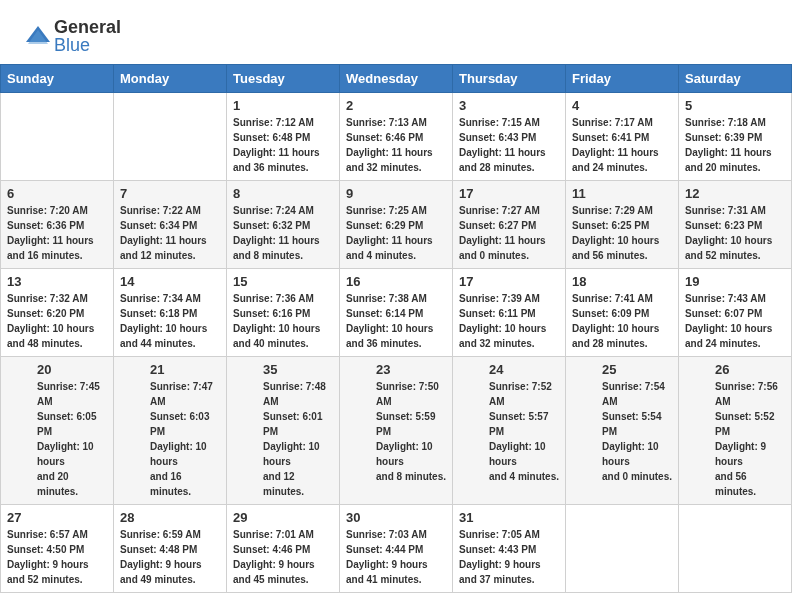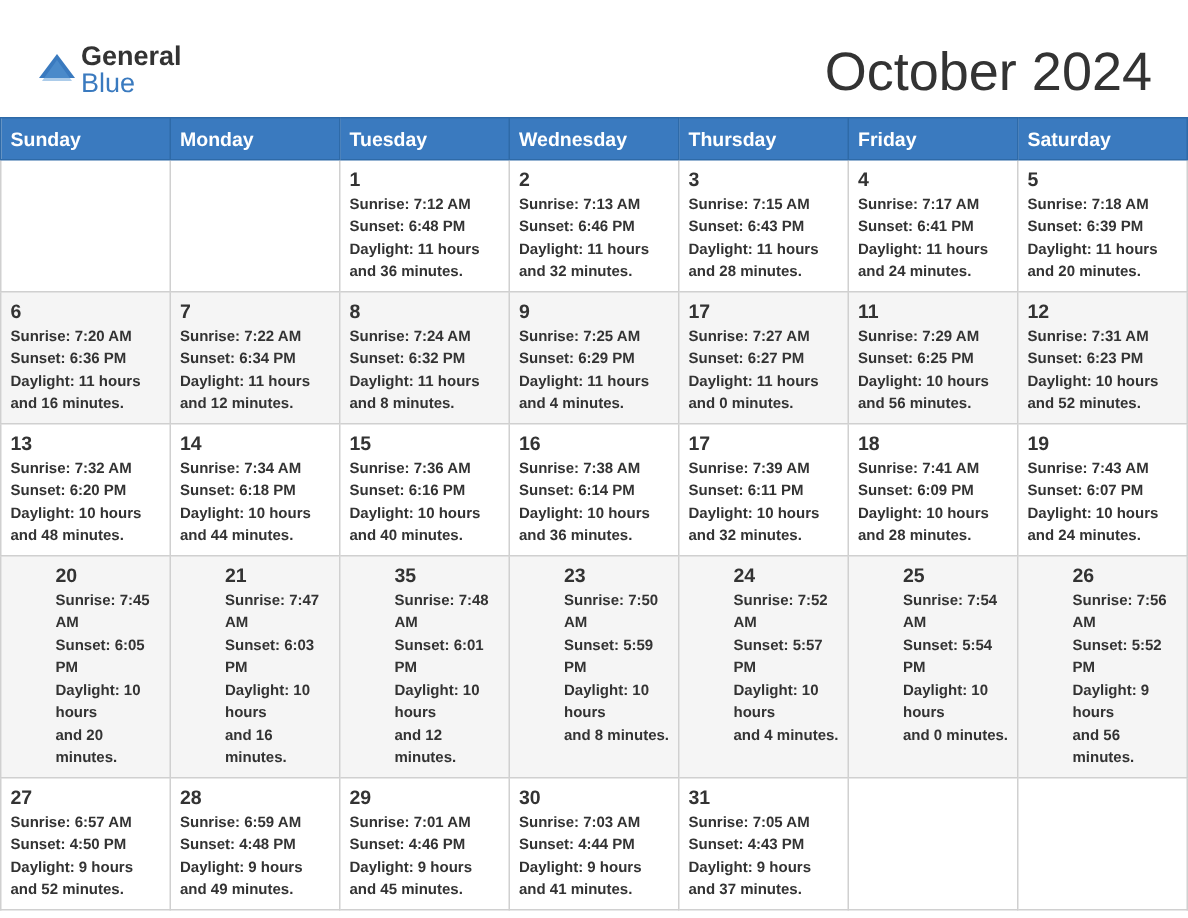--- a/index.html
+++ b/index.html
@@ -7,21 +7,20 @@
       font-family: Arial, sans-serif;
       background: #fff;
       width: 792px;
       min-height: 612px;
     }
     .header {
       display: flex;
       justify-content: space-between;
       align-items: flex-start;
       padding: 18px 24px 10px 24px;
-      margin-top: 10px;
     }
     .logo {
       display: flex;
       align-items: center;
     }
     .logo-text {
       display: flex;
       flex-direction: column;
       line-height: 1;
     }
@@ -113,21 +112,20 @@
     <svg class="logo-icon" viewBox="0 0 28 28" xmlns="http://www.w3.org/2000/svg">
       <polygon points="14,4 26,20 2,20" fill="#3a7abf"></polygon>
       <polygon points="14,8 24,22 4,22" fill="#5a9ad5" opacity="0.5"></polygon>
     </svg>
     <div class="logo-text">
       <span class="logo-general">General</span>
       <span class="logo-blue">Blue</span>
     </div>
   </div>
   <div class="title-block">
-    <div class="month-title">October 2024</div>
   </div>
 </div>
 
 <table class="calendar">
   <thead>
     <tr>
     <th>Sunday</th>
         <th>Monday</th>
         <th>Tuesday</th>
         <th>Wednesday</th>

